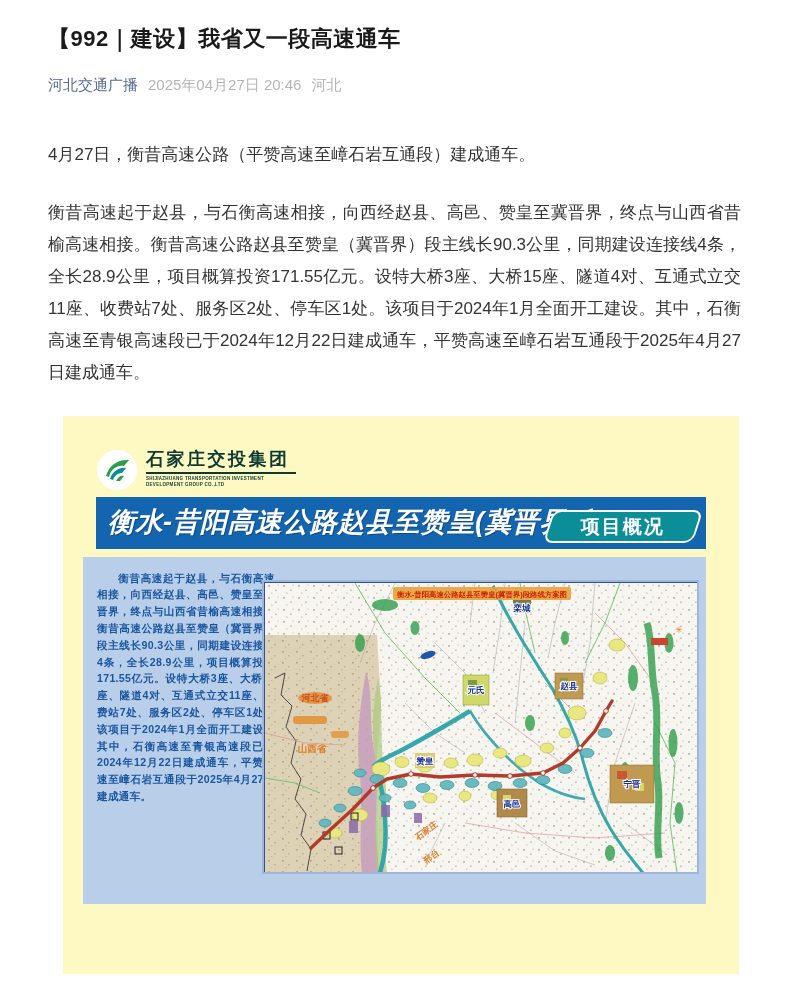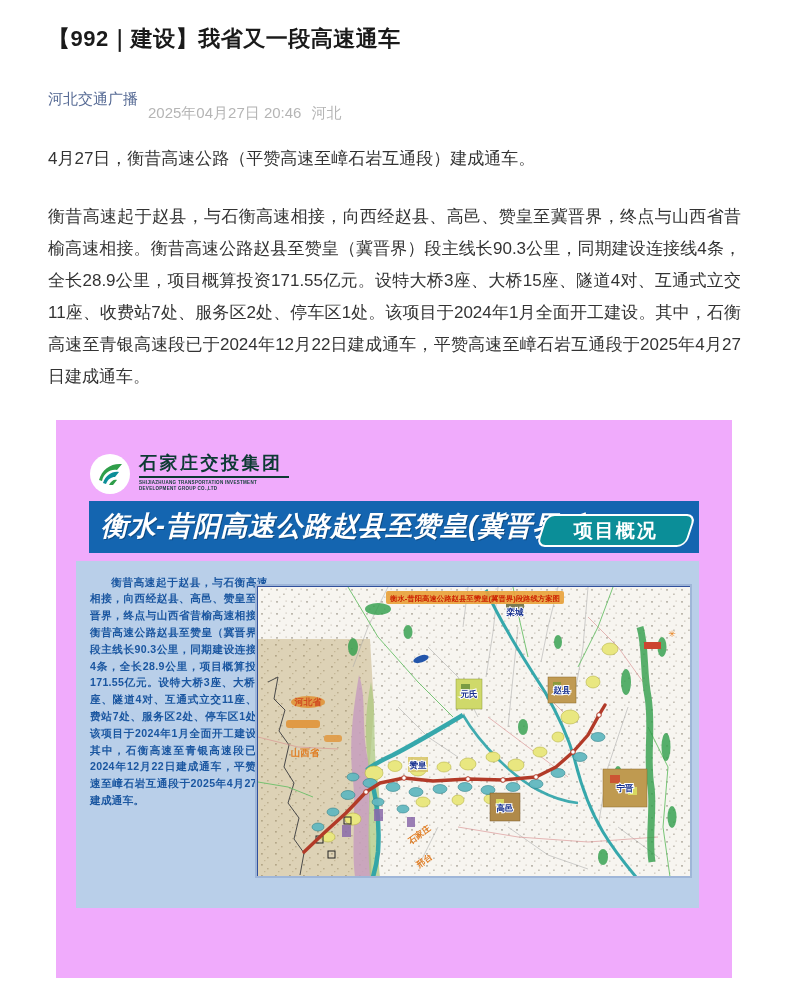--- a/index.html
+++ b/index.html
@@ -8,28 +8,28 @@
     width:789px; height:982px; background:#ffffff; overflow:hidden;
     font-family:"Liberation Sans","DejaVu Sans",sans-serif; position:relative;
   }
   .article { padding:0 48px; }
   .page-title {
     margin:0; padding-top:25px; font-size:22px; font-weight:700;
     color:#1a1a1a; letter-spacing:.5px; line-height:1.3;
   }
   .meta { margin-top:22px; font-size:15px; display:flex; gap:10px; align-items:center; }
   .meta .src { color:#576b95; cursor:pointer; }
-  .meta .date, .meta .region { color:#b5b5b5;margin-top:28px; }
+  .meta .date, .meta .region { color:#b5b5b5; }
   .body-p { font-size:17px; color:#333; line-height:32px; margin:0; margin-top:26px; text-align:justify; }
-  .body-p.first { margin-top:20px; }
+  .body-p.first { margin-top:44px; }
 
   
   .poster {
-    position:relative; margin-left:8px; margin-top:27px;
-    width:676px; height:558px; background:#f0abfc; cursor:pointer;
+    position:relative; margin-left:15px; margin-top:27px;
+    width:676px; height:558px; background:#fef9c3; cursor:pointer;
   }
   .logo-row { position:absolute; left:33px; top:33px; display:flex; align-items:center; gap:8px; }
   .logo-circle { width:42px; height:42px; flex:0 0 auto; }
   .org-name {
     font-size:18px; font-weight:800; color:#0d3a33; letter-spacing:2.5px;
     border-bottom:2px solid #0d3a33; padding-bottom:2px; line-height:1.1;
   }
   .org-en { font-size:4.5px; color:#0d3a33; margin-top:2px; letter-spacing:.3px; font-weight:700; width:150px; line-height:1.5; }
 
   .banner { position:absolute; left:33px; top:81px; width:610px; height:52px; background:#1465b0; }

